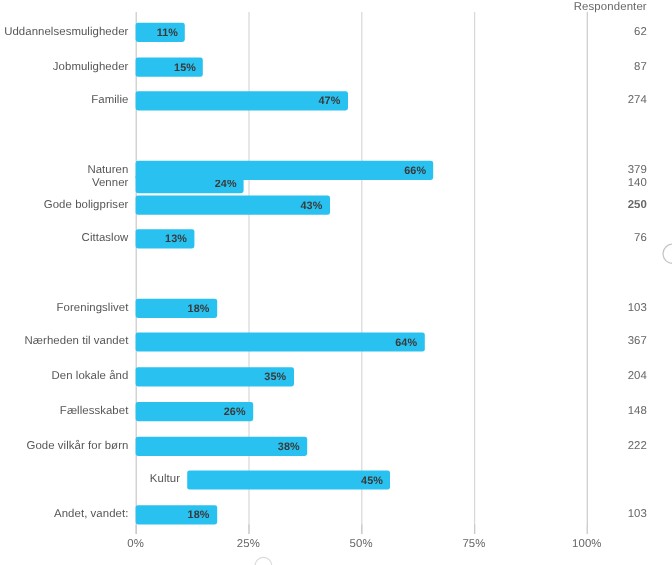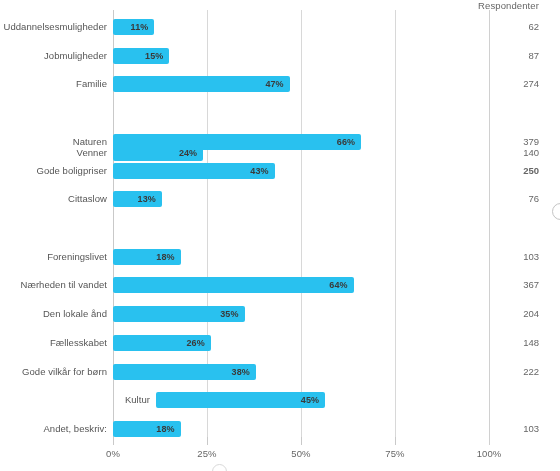--- a/index.html
+++ b/index.html
@@ -250,21 +250,21 @@
         <div class="bar-value" style="left: 225.88px; width: 24px; text-align: right;">38%</div>
         <div class="resp-value" style="left: 479px;">222</div>
       </div>
       <div class="row" style="top: 392.36px; margin-left: 43px;">
         <div class="cat-label">Kultur</div>
         <div class="bar" style="left: 113px; width: 169.2px; background: rgb(41, 193, 239);"></div>
         <div class="bar-value" style="left: 252.2px; width: 24px; text-align: right;">45%</div>
         <div class="resp-value" style="left: 479px;">259</div>
       </div>
       <div class="row" style="top: 421.08px;">
-        <div class="cat-label">Andet, beskriv:</div>
+        <div class="cat-label">Andet, vandet:</div>
         <div class="bar" style="left: 113px; width: 67.68px; background: rgb(41, 193, 239);"></div>
         <div class="bar-value" style="left: 150.68px; width: 24px; text-align: right;">18%</div>
         <div class="resp-value" style="left: 479px;">103</div>
       </div>
     </div>
 
   <div class="artifact right-edge"></div>
   <div class="artifact bottom-edge"></div>
 
 </div>

